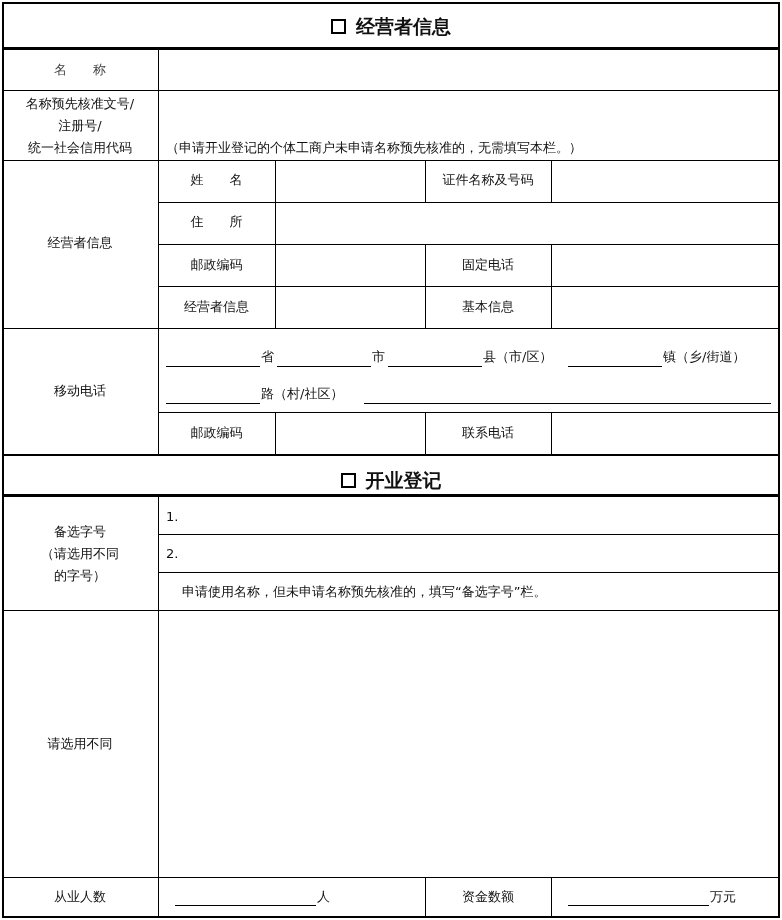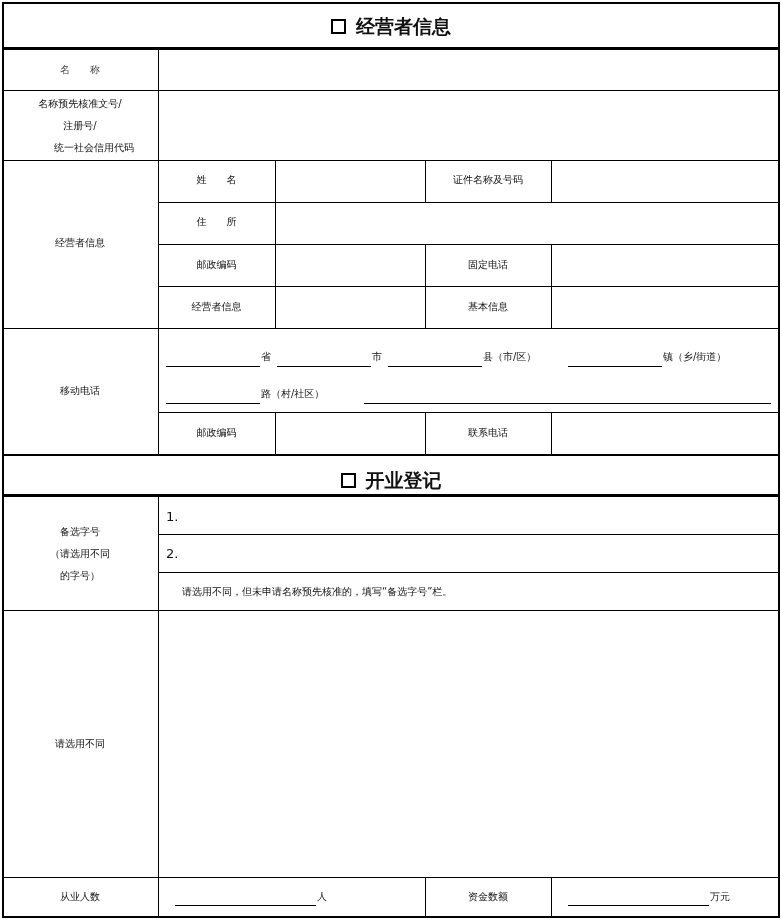--- a/index.html
+++ b/index.html
@@ -1,21 +1,21 @@
 <!DOCTYPE html>
 <html><head>
 <meta charset="utf-8">
 <style>
   html, body { margin: 0; padding: 0; background: #ffffff; }
   body { width: 782px; height: 920px; position: relative; overflow: hidden;
          font-family: "DejaVu Sans", "Liberation Sans", sans-serif; color: #111; }
   .form { position: absolute; left: 0; top: 0; width: 782px; height: 920px; }
   .hl { position: absolute; background: #000; }
   .vl { position: absolute; background: #000; }
-  .txt { position: absolute; font-size: 10px; line-height: 18px; white-space: nowrap; }
+  .txt { position: absolute; font-size: 13px; line-height: 18px; white-space: nowrap; }
   .center { text-align: center; }
   .title { position: absolute; font-size: 19px; font-weight: bold; line-height: 24px; text-align: center; }
   .cb { display: inline-block; width: 15px; height: 15px; border: 2px solid #000; box-sizing: border-box;
         vertical-align: -1px; margin-right: 10px; }
   .ul { position: absolute; height: 1px; background: #000; }
   .field { position: absolute; background: transparent; border: none; outline: none; }
 </style>
 </head>
 <body>
 
@@ -56,22 +56,23 @@
 
   <div class="title" style="left:2px;top:14px;width:778px;">
     <span class="cb"></span><span>经营者信息</span>
   </div>
 
   <div class="txt center" style="left:2px;top:61px;width:156px;color:#444;">名　　称</div>
   <div class="field" style="left:160px;top:50px;width:618px;height:40px;"></div>
 
   <div class="txt center" style="left:2px;top:95px;width:156px;">名称预先核准文号/</div>
   <div class="txt center" style="left:2px;top:117px;width:156px;">注册号/</div>
-  <div class="txt center" style="left:16px;top:139px;width:156px;">统一社会信用代码</div>
+  <div class="txt center" style="left:2px;top:139px;width:156px;">统一社会信用代码</div>
   <div class="field" style="left:160px;top:92px;width:618px;height:44px;"></div>
+  <div class="txt" style="left:166px;top:139px;">（申请开业登记的个体工商户未申请名称预先核准的，无需填写本栏。）</div>
 
   <div class="txt center" style="left:2px;top:234px;width:156px;">经营者信息</div>
 
   <div class="txt center" style="left:158px;top:171px;width:117px;">姓　　名</div>
   <div class="field" style="left:277px;top:162px;width:147px;height:39px;"></div>
   <div class="txt center" style="left:425px;top:171px;width:126px;">证件名称及号码</div>
   <div class="field" style="left:553px;top:162px;width:224px;height:39px;"></div>
 
   <div class="txt center" style="left:158px;top:213px;width:117px;">住　　所</div>
   <div class="field" style="left:277px;top:204px;width:500px;height:39px;"></div>
@@ -111,21 +112,21 @@
   </div>
 
   <div class="txt center" style="left:2px;top:523px;width:156px;">备选字号</div>
   <div class="txt center" style="left:2px;top:545px;width:156px;">（请选用不同</div>
   <div class="txt center" style="left:2px;top:567px;width:156px;">的字号）</div>
 
   <div class="txt" style="left:166px;top:508px;font-size:13px;">1.</div>
   <div class="field" style="left:185px;top:498px;width:592px;height:35px;"></div>
   <div class="txt" style="left:166px;top:545px;font-size:13px;">2.</div>
   <div class="field" style="left:185px;top:536px;width:592px;height:35px;"></div>
-  <div class="txt" style="left:182px;top:583px;">请选用不同，但未申请名称预先核准的，填写“备选字号”栏。</div>
+  <div class="txt" style="left:182px;top:583px;">申请使用名称，但未申请名称预先核准的，填写“备选字号”栏。</div>
 
   <div class="txt center" style="left:2px;top:735px;width:156px;">请选用不同</div>
   <div class="field" style="left:160px;top:612px;width:617px;height:264px;"></div>
 
   <div class="txt center" style="left:2px;top:888px;width:156px;">从业人数</div>
   <div class="ul" style="left:175px;top:905px;width:141px;"></div>
   <div class="txt" style="left:317px;top:888px;">人</div>
   <div class="txt center" style="left:425px;top:888px;width:126px;">资金数额</div>
   <div class="ul" style="left:568px;top:905px;width:141px;"></div>
   <div class="txt" style="left:710px;top:888px;">万元</div>

